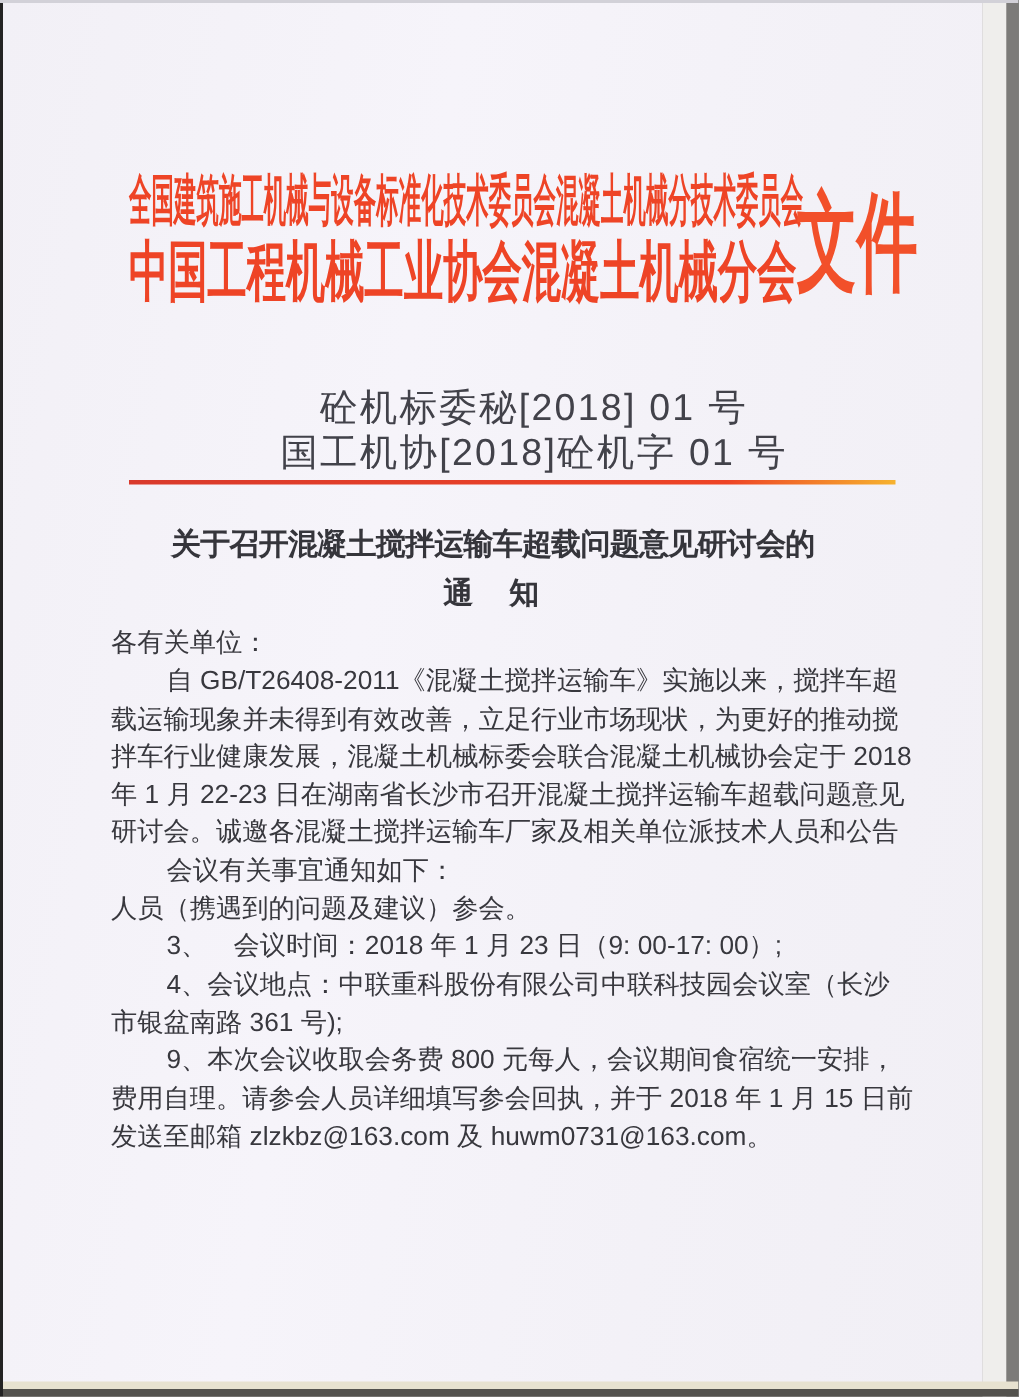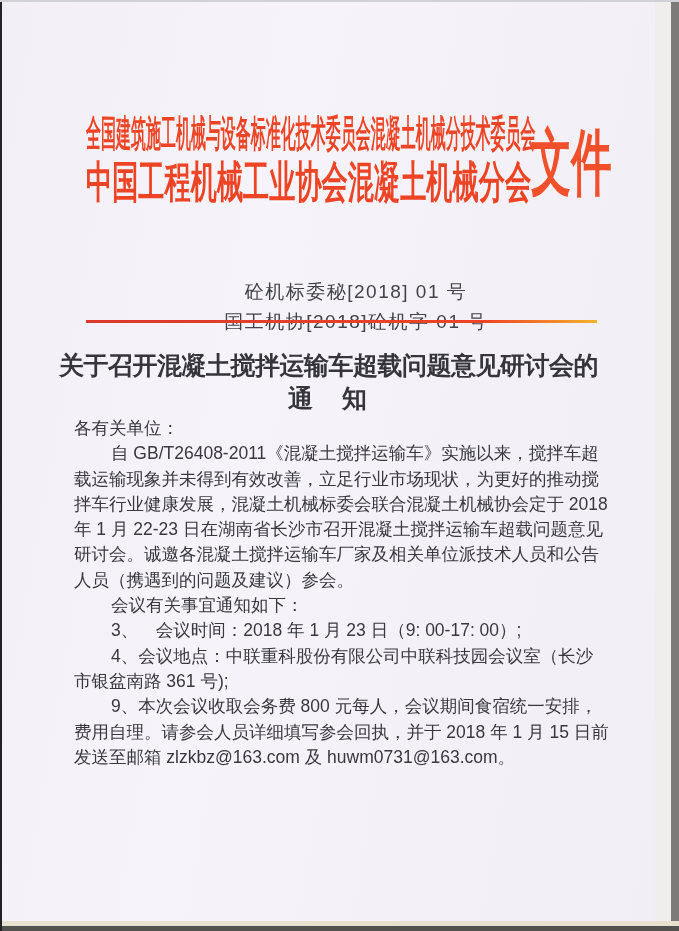--- a/index.html
+++ b/index.html
@@ -48,38 +48,37 @@
     font-size: 72px; font-weight: bold; line-height: 1;
     color: #f2502a; white-space: nowrap;
     transform: scaleX(0.56); transform-origin: left top;
   }
 
   
   .doc-no {
     position: absolute; left: 0; width: 100%;
     padding-left: 55px; box-sizing: border-box;
     text-align: center;
-    font-size: 19px; letter-spacing: 1.5px;
+    font-size: 25px; letter-spacing: 1.5px;
     color: #42424a;
-    margin-top: 24px;
   }
   .doc-no-1 { top: 253px; }
   .doc-no-2 { top: 283px; }
 
   .red-rule {
     position: absolute; left: 84px; top: 318px;
     width: 511px; height: 3px;
     background: linear-gradient(90deg, #d93a2c 0%, #ee4426 78%, #f6b22e 100%);
   }
 
   
   .title-line {
     position: absolute; left: 0; width: 100%;
     text-align: center;
-    font-size: 25px; font-weight: bold;
+    font-size: 20px; font-weight: bold;
     letter-spacing: -0.5px;
     color: #35353b;
   }
   .title-line-1 { top: 347px; }
   .title-line-2 { top: 380px; letter-spacing: 2px; }
 
   
   .body-text {
     position: absolute; left: 72px; top: 414px;
     width: 524px;
@@ -112,22 +111,22 @@
 
     <div class="title-line title-line-2">通　知</div>
 
     <div class="body-text">
       <div class="line">各有关单位：</div>
       <div class="line ind">自 GB/T26408-2011《混凝土搅拌运输车》实施以来，搅拌车超</div>
       <div class="line">载运输现象并未得到有效改善，立足行业市场现状，为更好的推动搅</div>
       <div class="line">拌车行业健康发展，混凝土机械标委会联合混凝土机械协会定于 2018</div>
       <div class="line">年 1 月 22-23 日在湖南省长沙市召开混凝土搅拌运输车超载问题意见</div>
       <div class="line">研讨会。诚邀各混凝土搅拌运输车厂家及相关单位派技术人员和公告</div>
+      <div class="line ind">会议有关事宜通知如下：</div>
       <div class="line">人员（携遇到的问题及建议）参会。</div>
-      <div class="line ind">会议有关事宜通知如下：</div>
       <div class="line ind">3、　会议时间：2018 年 1 月 23 日（9: 00-17: 00）;</div>
       <div class="line ind">4、会议地点：中联重科股份有限公司中联科技园会议室（长沙</div>
       <div class="line">市银盆南路 361 号);</div>
       <div class="line ind">9、本次会议收取会务费 800 元每人，会议期间食宿统一安排，</div>
       <div class="line">费用自理。请参会人员详细填写参会回执，并于 2018 年 1 月 15 日前</div>
       <div class="line">发送至邮箱 zlzkbz@163.com 及 huwm0731@163.com。</div>
     </div>
 
   </div>
 

